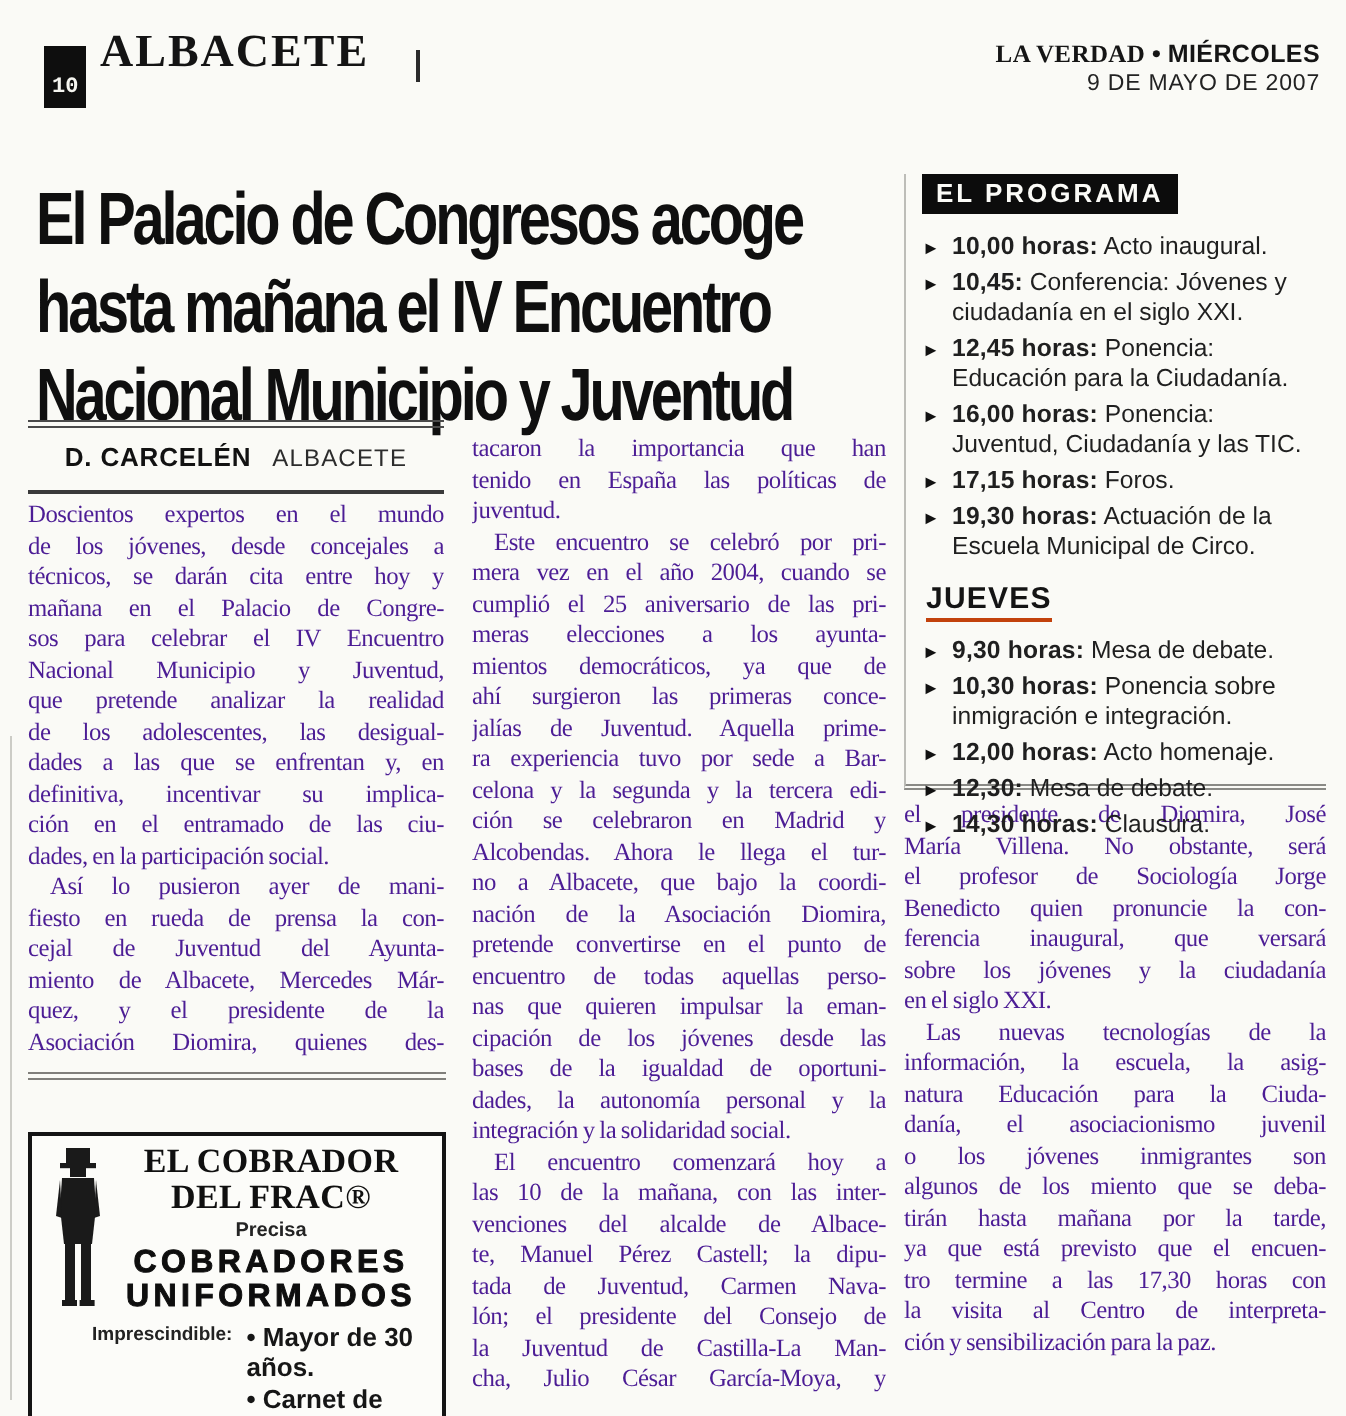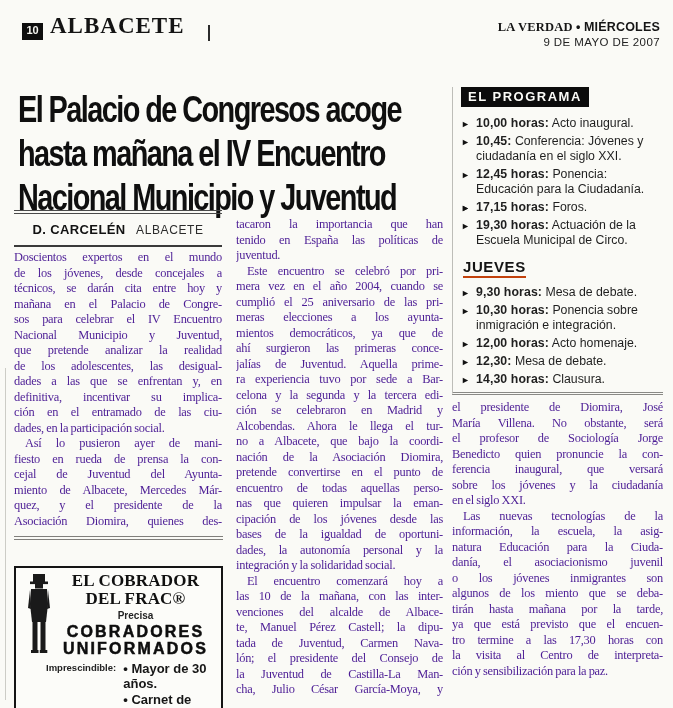--- a/index.html
+++ b/index.html
@@ -4,22 +4,22 @@
 <style>
   html,body{margin:0;padding:0;}
   .page{
     position:relative;width:673px;height:708px;
     background:#fafaf6;color:#1b1b1b;overflow:hidden;
     font-family:"Liberation Serif", serif;
   }
   
   .pagenum{
     position:absolute;left:22px;top:23px;background:#0e0e0e;color:#f5f5f0;
-    font-family:Liberation Sans, sans-serif;font-weight:bold;font-size:11px;line-height:1;
-    padding:2px 4px 4px;min-width:13px;text-align:center;
+    font-family:Liberation Mono, monospace;font-weight:bold;font-size:11px;line-height:1;
+    padding:16px 4px 4px;min-width:13px;text-align:center;
   }
   .section{
     position:absolute;left:50px;top:13px;font-family:"Liberation Serif",serif;
     font-weight:bold;font-size:23px;letter-spacing:1px;color:#141414;
   }
   .section-tick{position:absolute;left:208px;top:25px;width:2px;height:16px;background:#2b2b2b;}
   .masthead{position:absolute;right:13px;top:20px;text-align:right;}
   .m1{font-size:12.5px;font-weight:bold;letter-spacing:0.2px;color:#151515;}
   .m1 .brand{font-family:"Liberation Serif",serif;}
   .m1 .day{font-family:Liberation Sans, sans-serif;}
@@ -208,21 +208,21 @@
         <div class="line endline">ción y sensibilización para la paz.</div>
       </div>
     </div>
 
   <div class="program">
     <div class="prog-header">EL PROGRAMA</div>
     <div>
         <div class="prog-item"><span class="prog-arrow">►</span><span><b>10,00 horas:</b> Acto inaugural.</span></div>
         <div class="prog-item"><span class="prog-arrow">►</span><span><b>10,45:</b> Conferencia: Jóvenes y ciudadanía en el siglo XXI.</span></div>
         <div class="prog-item"><span class="prog-arrow">►</span><span><b>12,45 horas:</b> Ponencia: Educación para la Ciudadanía.</span></div>
-        <div class="prog-item"><span class="prog-arrow">►</span></div>
+        <div class="prog-item"><span class="prog-arrow">►</span><span><b>16,00 horas:</b> Ponencia: Juventud, Ciudadanía y las TIC.</span></div>
         <div class="prog-item"><span class="prog-arrow">►</span><span><b>17,15 horas:</b> Foros.</span></div>
         <div class="prog-item"><span class="prog-arrow">►</span><span><b>19,30 horas:</b> Actuación de la Escuela Municipal de Circo.</span></div>
       </div>
     <div class="prog-day">JUEVES</div>
     <div>
         <div class="prog-item"><span class="prog-arrow">►</span><span><b>9,30 horas:</b> Mesa de debate.</span></div>
         <div class="prog-item"><span class="prog-arrow">►</span><span><b>10,30 horas:</b> Ponencia sobre inmigración e integración.</span></div>
         <div class="prog-item"><span class="prog-arrow">►</span><span><b>12,00 horas:</b> Acto homenaje.</span></div>
         <div class="prog-item"><span class="prog-arrow">►</span><span><b>12,30:</b> Mesa de debate.</span></div>
         <div class="prog-item"><span class="prog-arrow">►</span><span><b>14,30 horas:</b> Clausura.</span></div>

